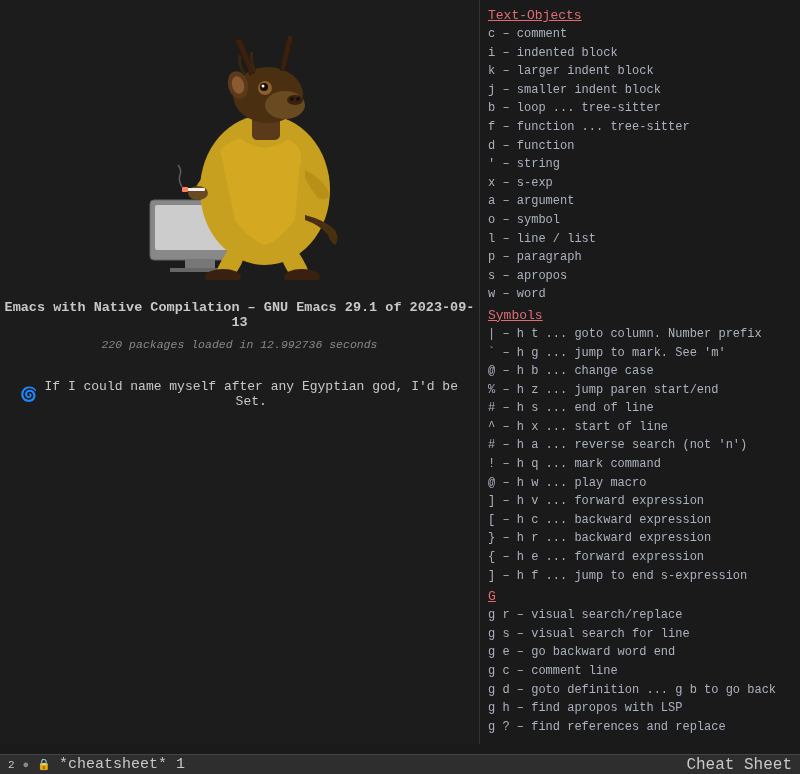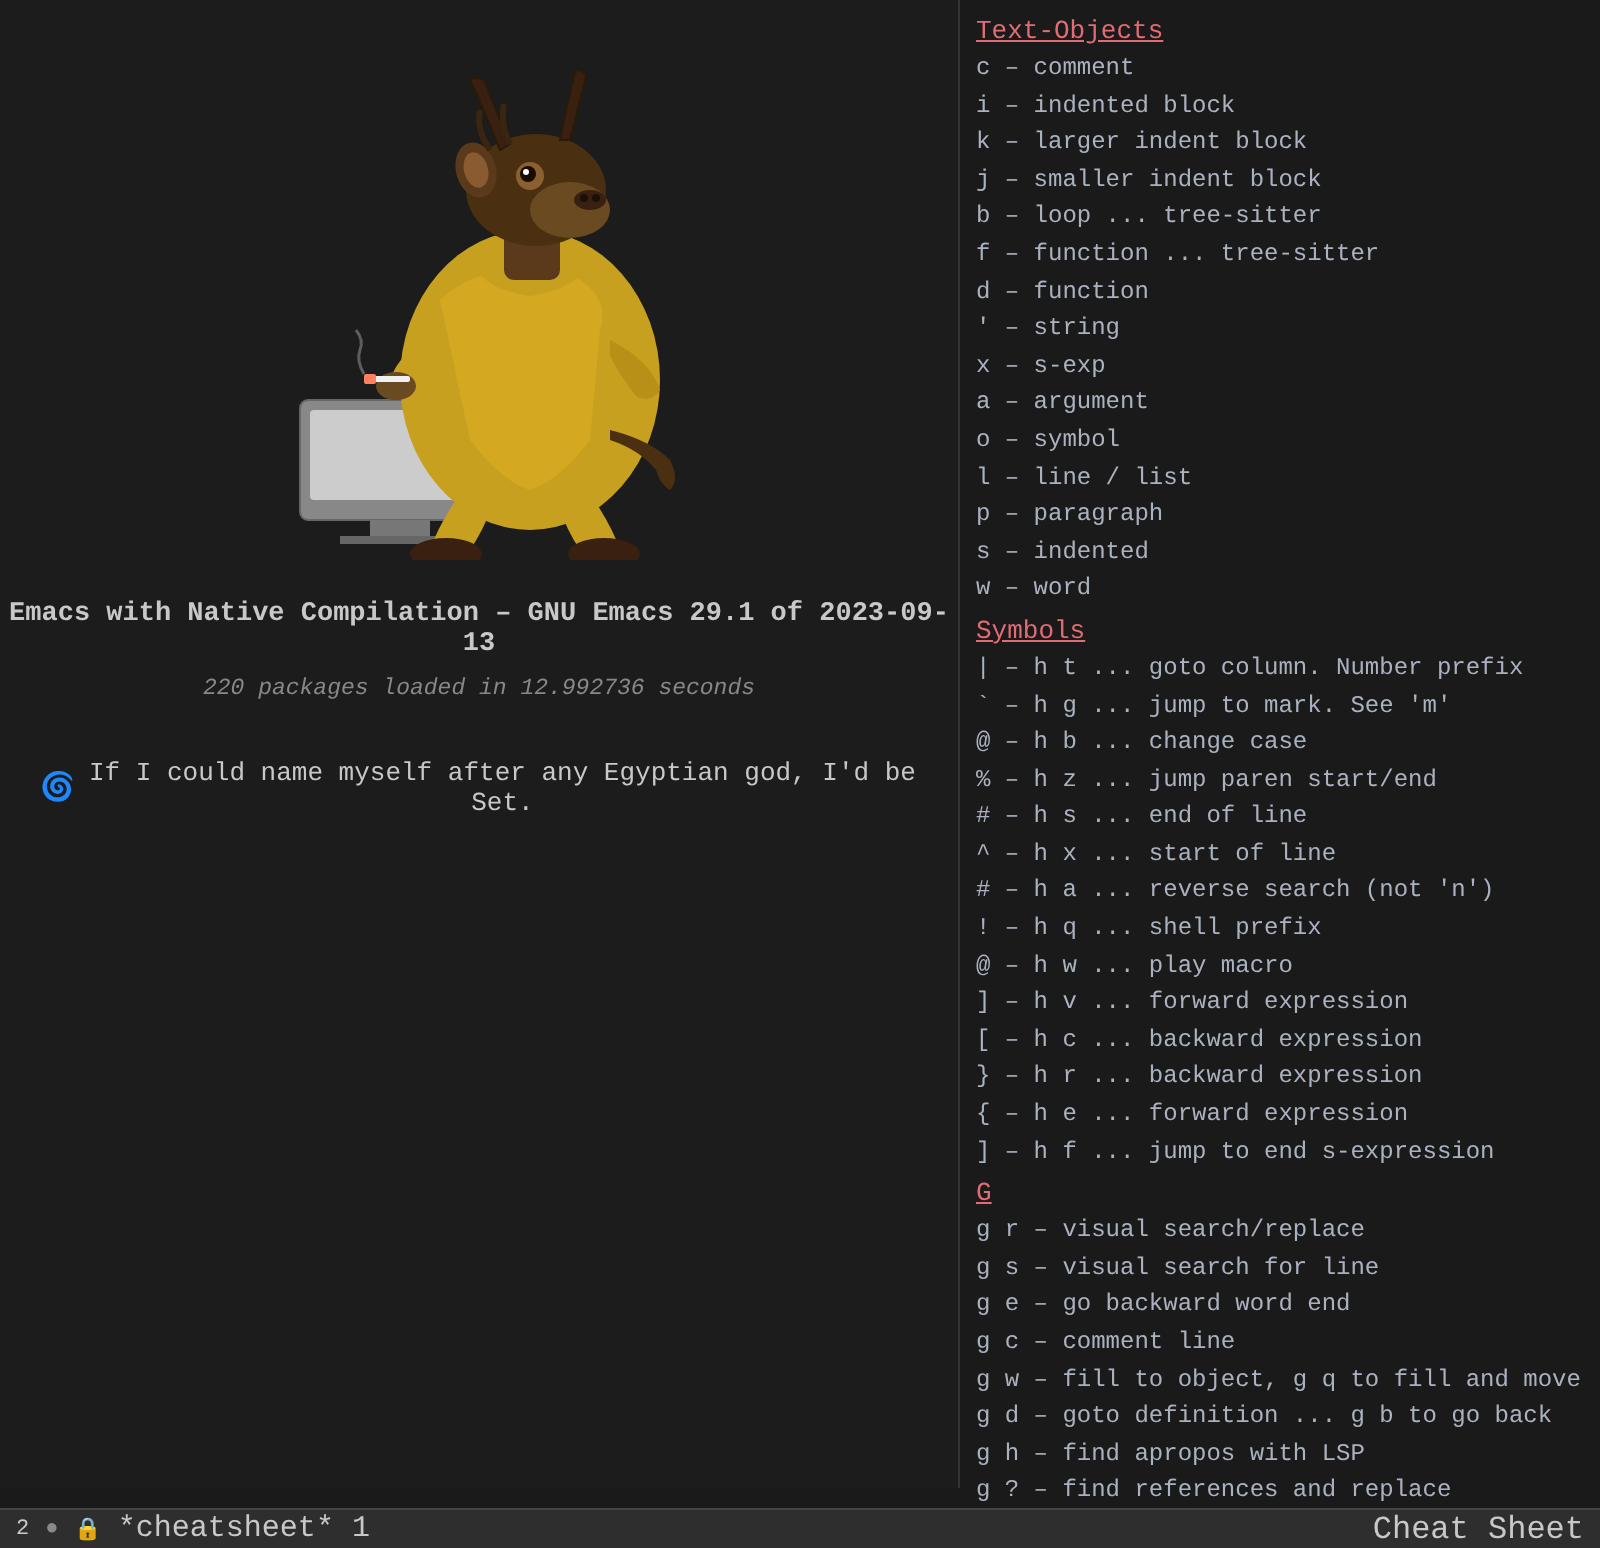--- a/index.html
+++ b/index.html
@@ -218,43 +218,42 @@
     <div class="key-item">j  –  smaller indent block</div>
     <div class="key-item">b  –  loop  ...  tree-sitter</div>
     <div class="key-item">f  –  function  ...  tree-sitter</div>
     <div class="key-item">d  –  function</div>
     <div class="key-item">'  –  string</div>
     <div class="key-item">x  –  s-exp</div>
     <div class="key-item">a  –  argument</div>
     <div class="key-item">o  –  symbol</div>
     <div class="key-item">l  –  line / list</div>
     <div class="key-item">p  –  paragraph</div>
-    <div class="key-item">s  –  indented</div>
+    <div class="key-item">s  –  apropos</div>
     <div class="key-item">w  –  word</div>
     <div class="section-title">Symbols</div>
     <div class="key-item">|  –  h t  ...  goto column. Number prefix</div>
     <div class="key-item">`  –  h g  ...  jump to mark. See 'm'</div>
     <div class="key-item">@  –  h b  ...  change case</div>
     <div class="key-item">%  –  h z  ...  jump paren start/end</div>
     <div class="key-item">#  –  h s  ...  end of line</div>
     <div class="key-item">^  –  h x  ...  start of line</div>
     <div class="key-item">#  –  h a  ...  reverse search (not 'n')</div>
-    <div class="key-item">!  –  h q  ...  shell prefix</div>
+    <div class="key-item">!  –  h q  ...  mark command</div>
     <div class="key-item">@  –  h w  ...  play macro</div>
     <div class="key-item">]  –  h v  ...  forward expression</div>
     <div class="key-item">[  –  h c  ...  backward expression</div>
     <div class="key-item">}  –  h r  ...  backward expression</div>
     <div class="key-item">{  –  h e  ...  forward expression</div>
     <div class="key-item">]  –  h f  ...  jump to end s-expression</div>
     <div class="section-title">G</div>
     <div class="key-item">g r  –  visual search/replace</div>
     <div class="key-item">g s  –  visual search for line</div>
     <div class="key-item">g e  –  go backward word end</div>
     <div class="key-item">g c  –  comment line</div>
-    <div class="key-item">g w  –  fill to object, g q to fill and move</div>
     <div class="key-item">g d  –  goto definition  ...  g b to go back</div>
     <div class="key-item">g h  –  find apropos with LSP</div>
     <div class="key-item">g ?  –  find references and replace</div>
   </div>
 
 <div id="status-bar">
   <span class="status-num">2</span>
   <span class="status-dot">●</span>
   <span class="status-lock">🔒</span>
   <span class="status-filename">*cheatsheet*  1</span>

